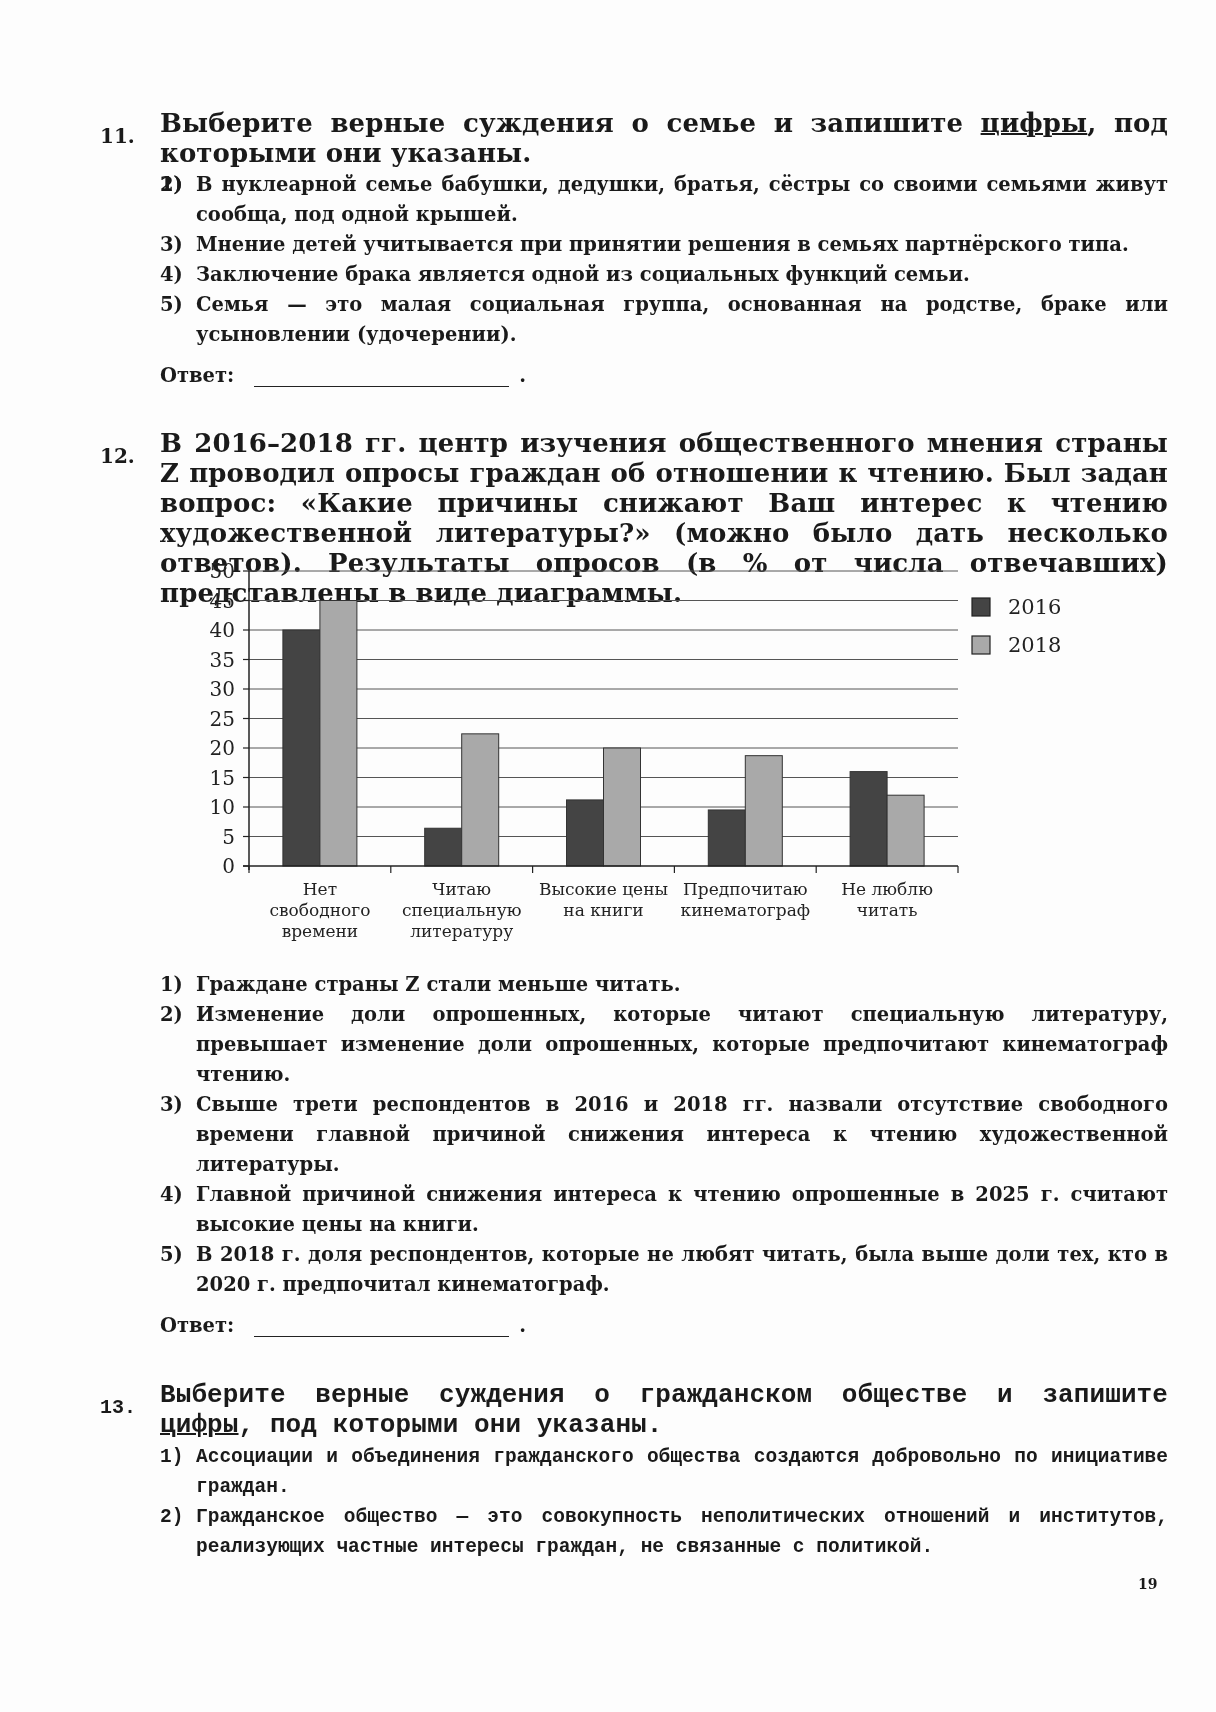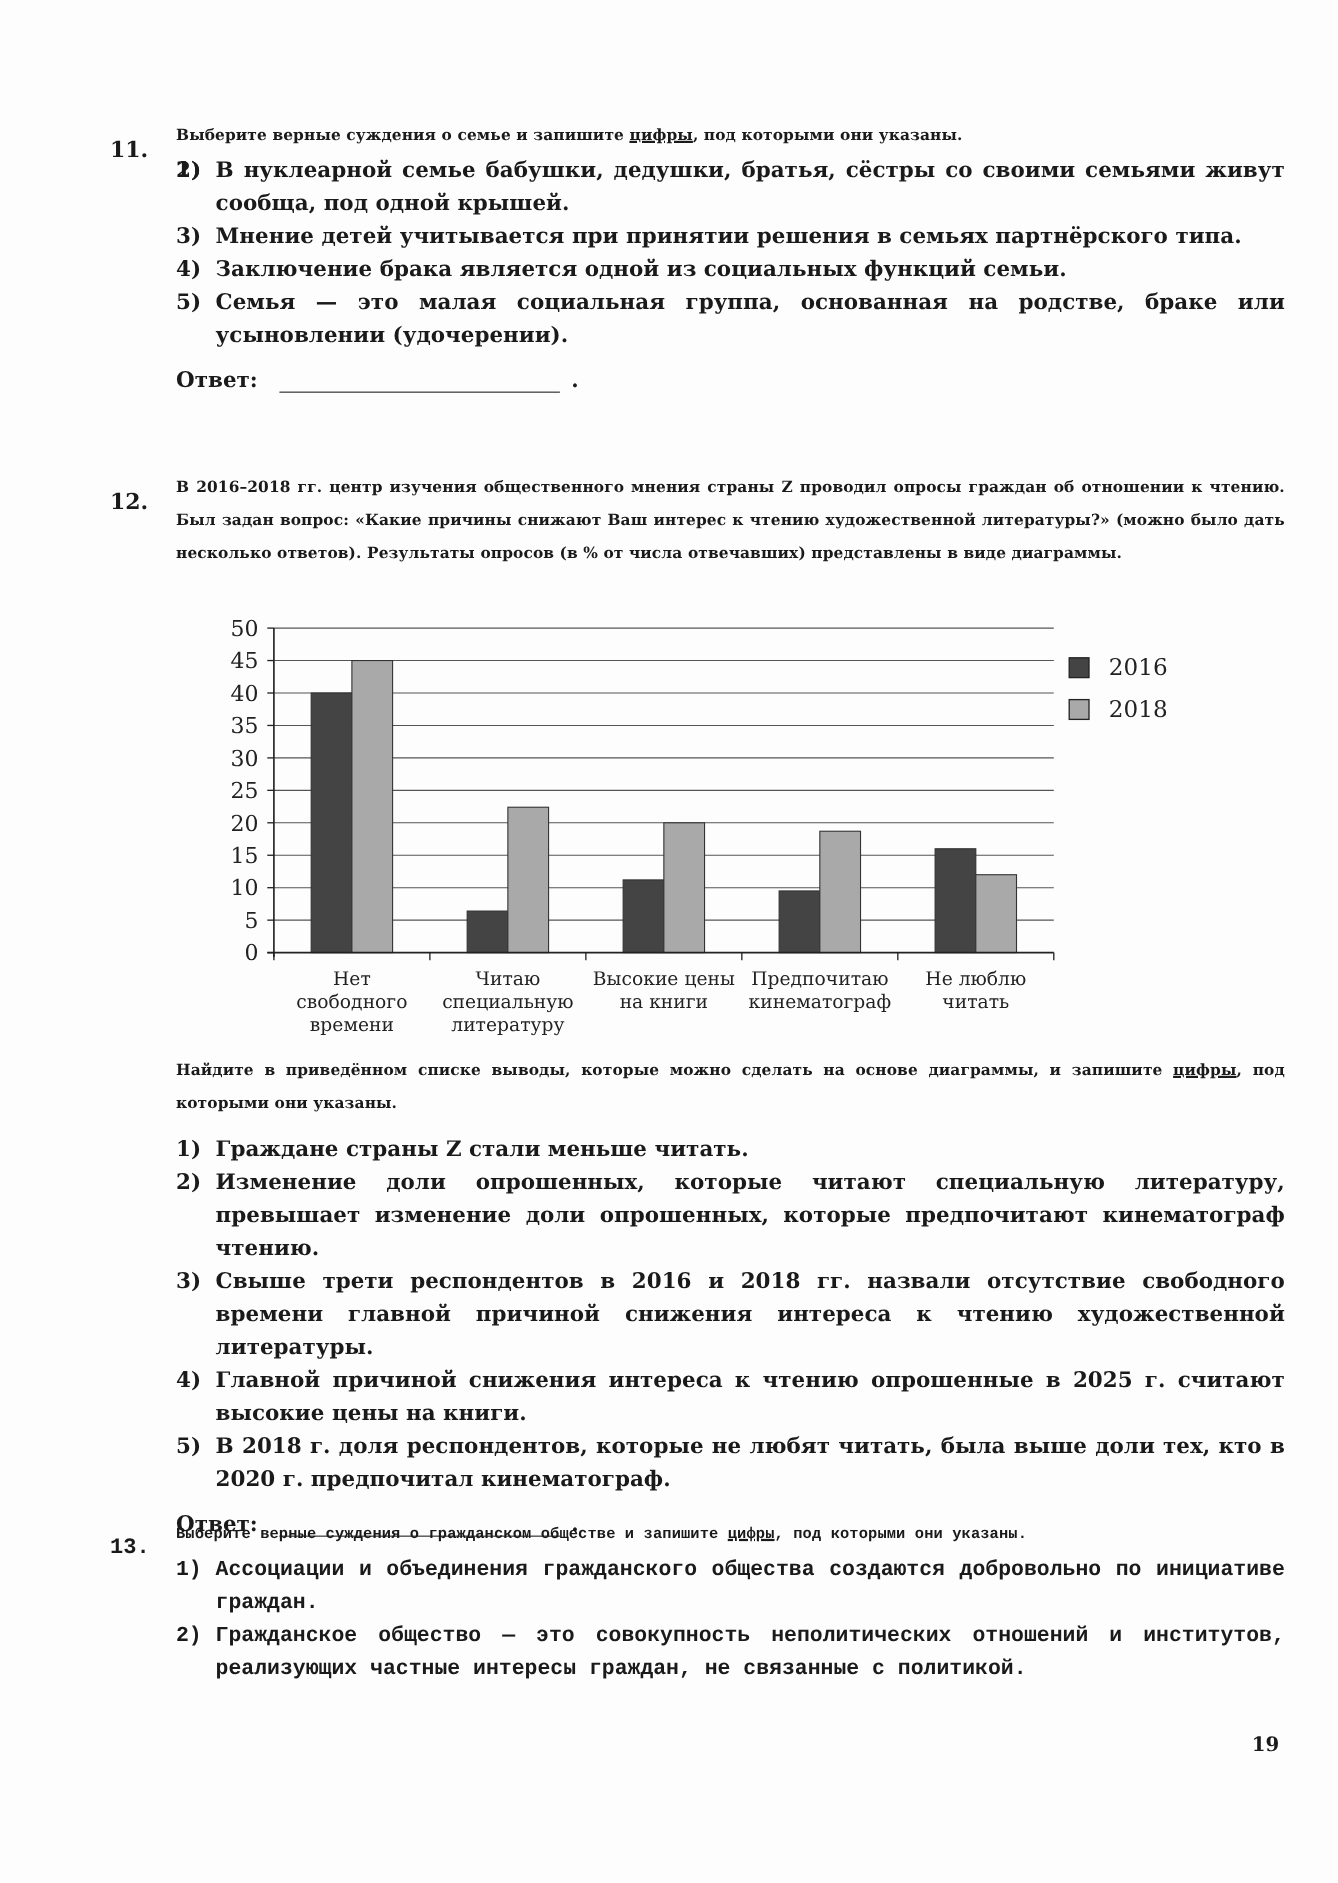--- a/index.html
+++ b/index.html
@@ -1,27 +1,27 @@
 <!DOCTYPE html>
 <html><head>
 <meta charset="utf-8">
 <style>
   html, body { margin:0; padding:0; background:#fdfdfd; }
   body { width:1216px; height:1712px; position:relative; overflow:hidden;
          font-family:"DejaVu Serif", "Liberation Serif", serif; color:#1a1a1a; }
   .task { position:absolute; left:100px; width:1068px; }
   .qnum { position:absolute; left:0; top:16px; font-weight:bold; font-size:20px; }
-  .qtext { margin-left:60px; font-size:14px; line-height:30px; font-weight:bold; text-align:justify; letter-spacing:0.1px; }
+  .qtext { margin-left:60px; font-size:26px; line-height:30px; font-weight:bold; text-align:justify; letter-spacing:0.1px; }
   .opts { margin:2px 0 0 60px; padding:0; list-style:none; }
   .opt { position:relative; padding-left:36px; font-size:19.5px; line-height:30px; font-weight:bold; text-align:justify; }
   .opt .n { position:absolute; left:0; top:0; }
   .u { text-decoration:underline; text-decoration-thickness:2px; }
   .answer { margin:14px 0 0 60px; font-size:19.5px; font-weight:bold; display:flex; align-items:flex-start; }
   .answer .line { display:inline-block; width:255px; border-bottom:1.5px solid #222; margin:0 10px 0 20px; height:22px; }
-  .pagenum { position:absolute; left:1138px; top:1576px; font-size:18px; font-weight:bold; }
+  .pagenum { position:absolute; left:1138px; top:1576px; font-size:14px; font-weight:bold; }
   #chart { position:absolute; left:0; top:0; }
   #chart text { font-family:"DejaVu Serif", "Liberation Serif", serif; }
 </style>
 </head>
 <body>
 
 <div class="task" style="top:108px;">
   <span class="qnum">11.</span>
   <div class="qtext"><span>Выберите верные суждения о семье и запишите </span><span class="u">цифры</span><span>, под которыми они указаны.</span></div>
   <ul class="opts" id="opts11">
@@ -118,21 +118,20 @@
     </g>
   <g id="legend">
       <rect x="972" y="598" width="18" height="18" fill="#444444" stroke="#222" stroke-width="1.2"></rect>
       <text x="1008" y="614" font-size="21" fill="#222">2016</text>
       <rect x="972" y="636" width="18" height="18" fill="#a9a9a9" stroke="#222" stroke-width="1.2"></rect>
       <text x="1008" y="652" font-size="21" fill="#222">2018</text>
     </g>
 </svg>
 
 <div class="task" style="top:958px;">
-  <div class="qtext"><span>Найдите в приведённом списке выводы, которые можно сделать на основе диаграммы, и запишите </span><span class="u">цифры</span><span>, под которыми они указаны.</span></div>
   <ul class="opts" id="opts12" style="margin-top:12px;">
       <li class="opt"><span class="n">1)</span><span>Граждане страны Z стали меньше читать.</span></li>
       <li class="opt"><span class="n">2)</span><span>Изменение доли опрошенных, которые читают специальную литературу, превышает изменение доли опрошенных, которые предпочитают кинематограф чтению.</span></li>
       <li class="opt"><span class="n">3)</span><span>Свыше трети респондентов в 2016 и 2018 гг. назвали отсутствие свободного времени главной причиной снижения интереса к чтению художественной литературы.</span></li>
       <li class="opt"><span class="n">4)</span><span>Главной причиной снижения интереса к чтению опрошенные в 2025 г. считают высокие цены на книги.</span></li>
       <li class="opt"><span class="n">5)</span><span>В 2018 г. доля респондентов, которые не любят читать, была выше доли тех, кто в 2020 г. предпочитал кинематограф.</span></li>
     </ul>
   <div class="answer">
     <span>Ответ:</span>
     <span class="line"></span>

